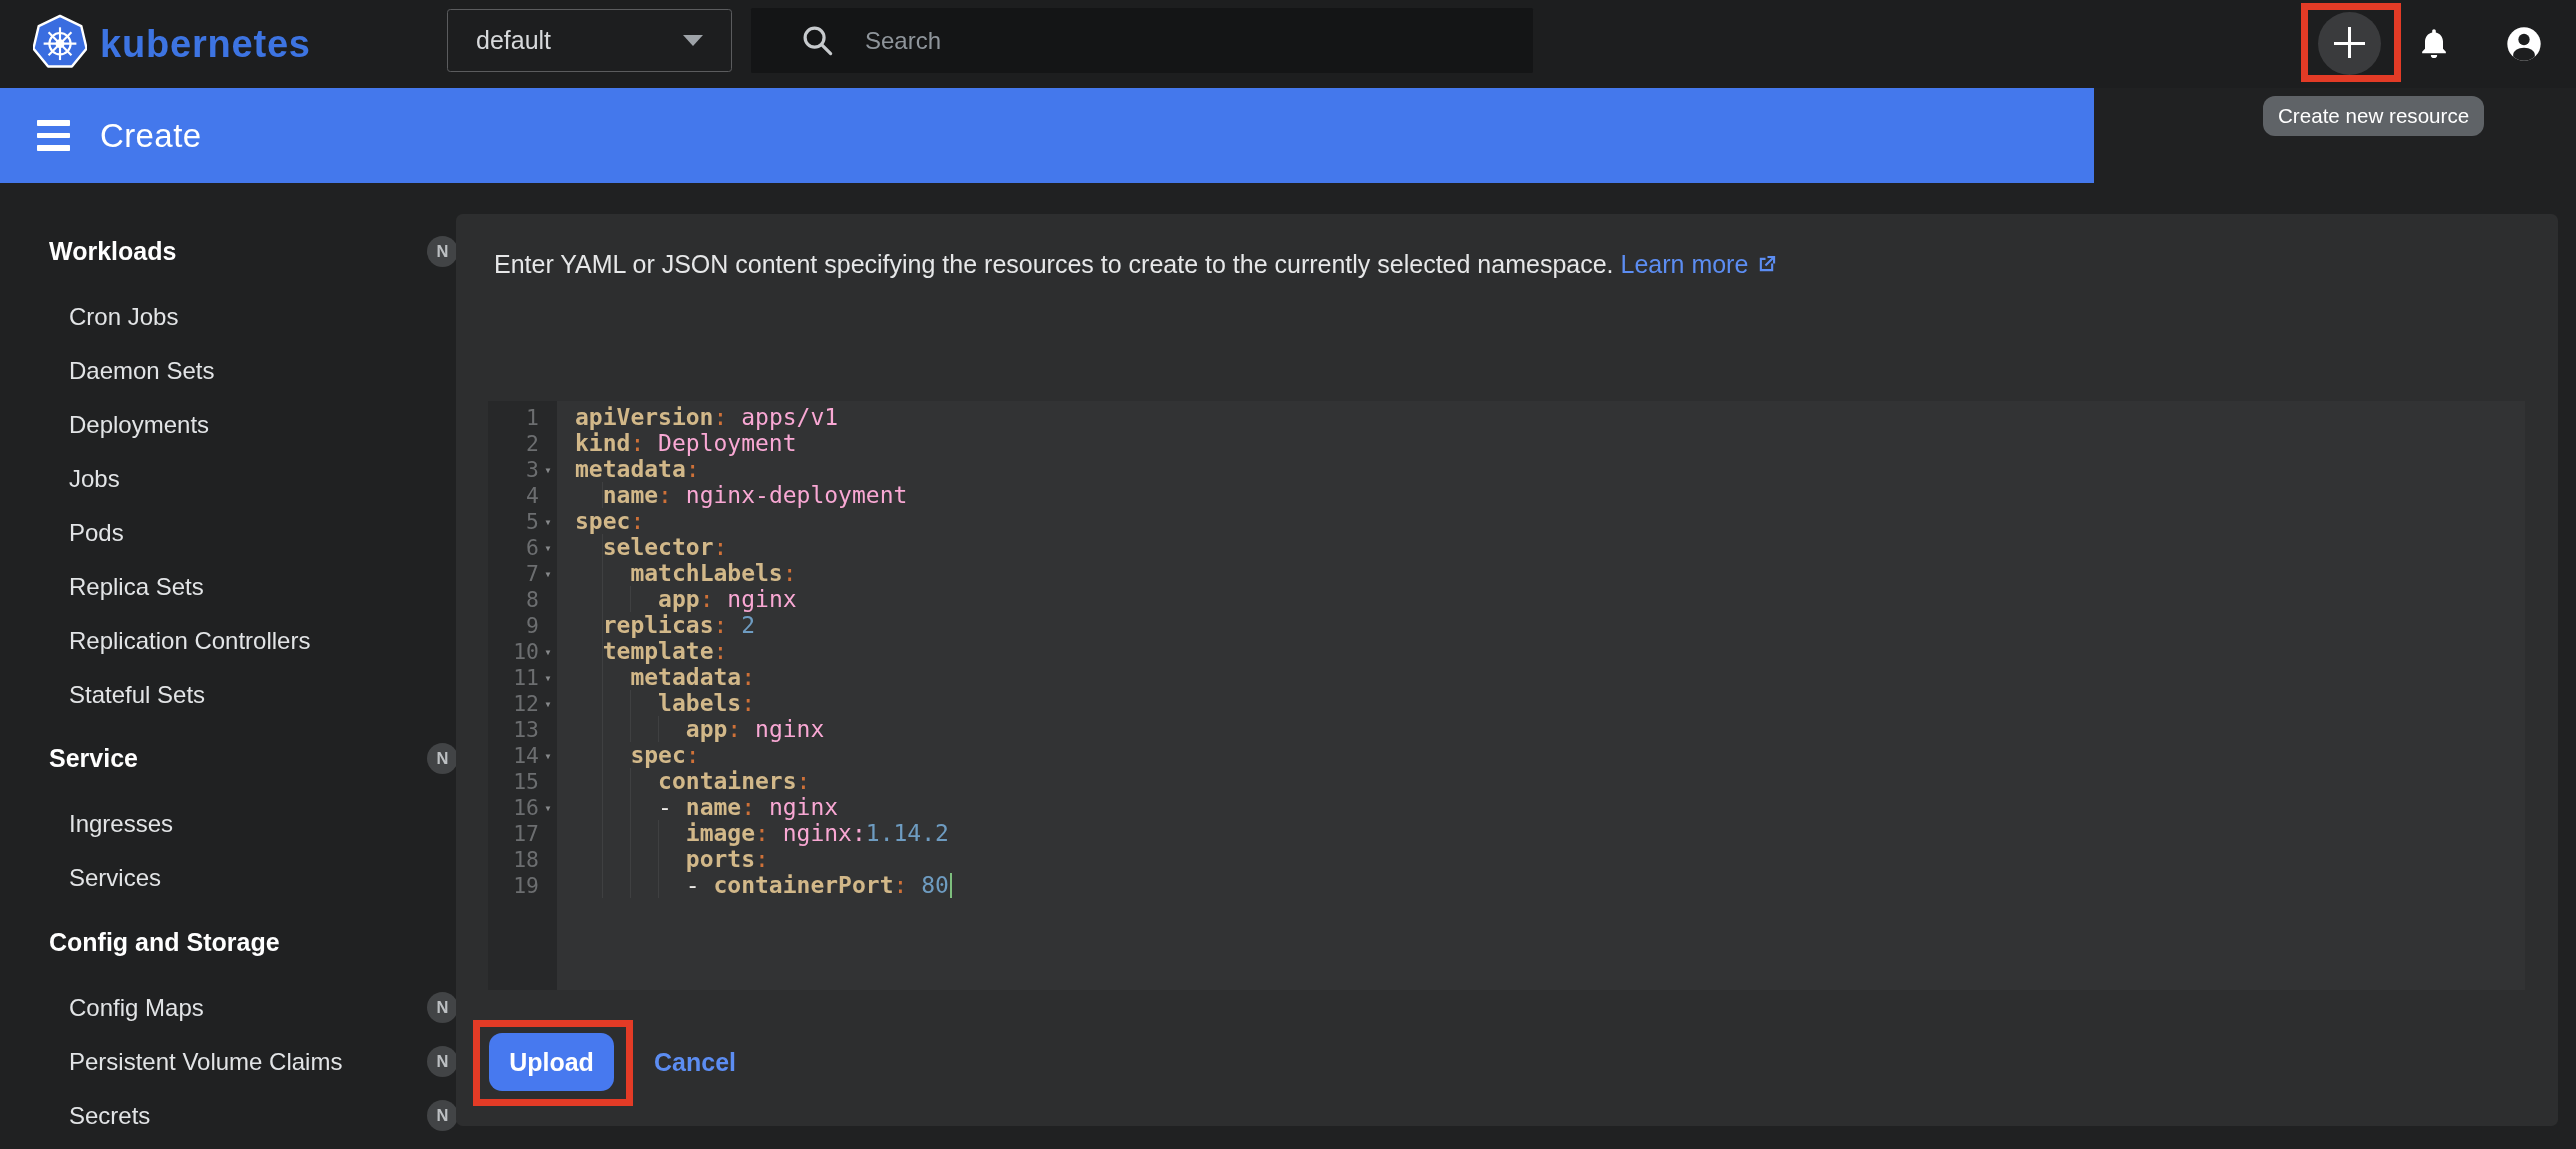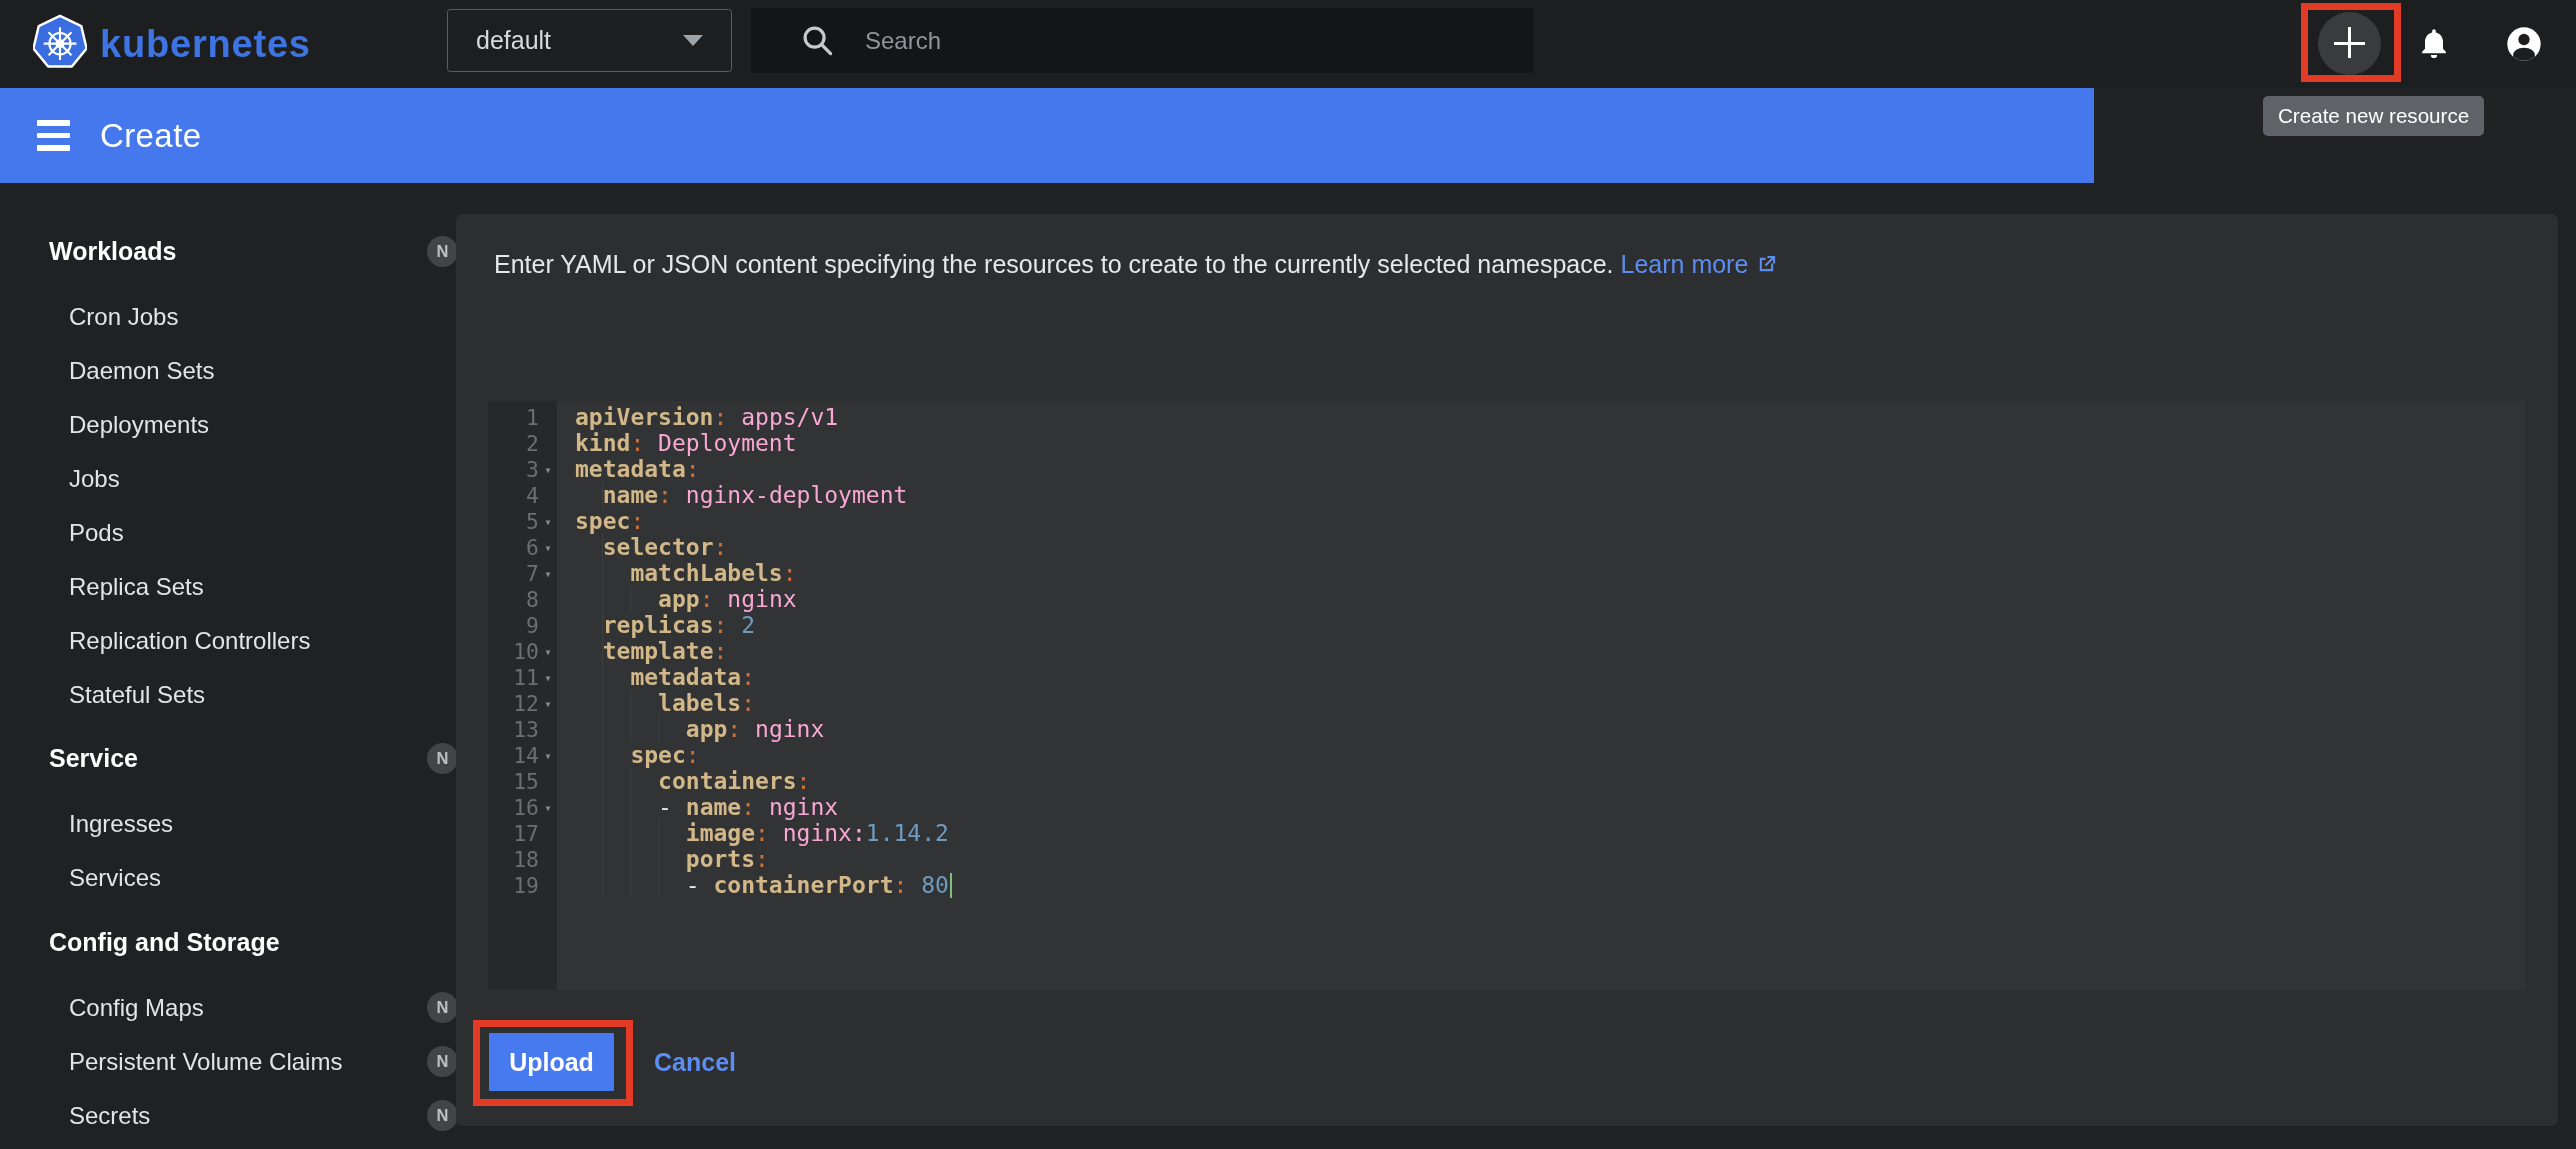--- a/index.html
+++ b/index.html
@@ -31,21 +31,21 @@
 
   
   .appbar { position:absolute; left:0; top:88px; width:2094px; height:95px; background:#4478ec;
             display:flex; align-items:center; }
   .menu-btn { margin-left:37px; width:33px; cursor:pointer; }
   .menu-btn .bar { width:33px; height:5.8px; background:#fff; border-radius:0.8px; margin-bottom:6.6px; }
   .menu-btn .bar:last-child { margin-bottom:0; }
   .page-title { margin-left:30px; font-size:33px; font-weight:500; color:#fff; letter-spacing:0.4px; }
 
   .tooltip { position:absolute; left:2263px; top:96px; min-width:176px; height:40px; background:#5f6367;
-             border-radius:5px; color:#fff; font-size:20.6px; display:flex; align-items:center;
+             border-radius:12px; color:#fff; font-size:20.6px; display:flex; align-items:center;
              justify-content:center; padding:1px 15px; white-space:nowrap; }
 
   
   .sidebar { position:absolute; left:0; top:183px; width:458px; height:967px; padding-top:31px;
              overflow:hidden; }
   .side-item { height:54px; display:flex; align-items:center; padding-left:69px; cursor:pointer;
                color:#e2e4e6; font-size:24px; white-space:nowrap;justify-content:space-between; }
   .side-item.header { padding-left:49px; font-weight:bold; color:#ffffff; font-size:25px;
                       margin-top:10px; margin-bottom:11.5px; }
   .n-badge { margin-left:15px; width:31px; height:31px; border-radius:50%; background:#424446;
@@ -76,21 +76,21 @@
   .lnum { flex:1; text-align:right; font-size:21.4px; color:#6c6e70; }
   .fold { width:18px; font-size:12.4px; color:#87898b; text-align:center; }
   .ctext { white-space:pre; font-size:23px; padding-left:18px; display:flex; align-items:center; height:100%; }
   .tk-key { color:#d2b889;font-weight:bold; } .tk-pn { color:#cf7138; } .tk-val { color:#f9a8d4; }
   .tk-num { color:#6e9cc1; } .tk-dash { color:#eceae6; }
   .tk-sp { background-image:repeating-linear-gradient(to right, transparent 0 27px, #3f4041 27px 28px); }
   .cursor { display:inline-block; width:2.5px; height:25px; background:#7ebf7e; margin-left:0.8px; }
 
   
   .actions { position:absolute; left:33px; top:819px; display:flex; align-items:center; }
-  .upload-btn { width:125px; height:58px; background:#4779ef; border:none; border-radius:1px;
+  .upload-btn { width:125px; height:58px; background:#4779ef; border:none; border-radius:13px;
                 color:#fff; font-size:25px; font-weight:bold; cursor:pointer;
                 font-family:"Liberation Sans",sans-serif; }
   .cancel-btn { margin-left:40px; color:#5c8df2; font-size:25px; font-weight:bold; cursor:pointer; }
 
   
   .anno { position:absolute; border:7.4px solid #e33b26; }
   .anno-plus { left:2301px; top:2.5px; width:100px; height:79px; }
   .anno-upload { left:473px; top:1020px; width:160px; height:86px; }
 </style>
 </head>

